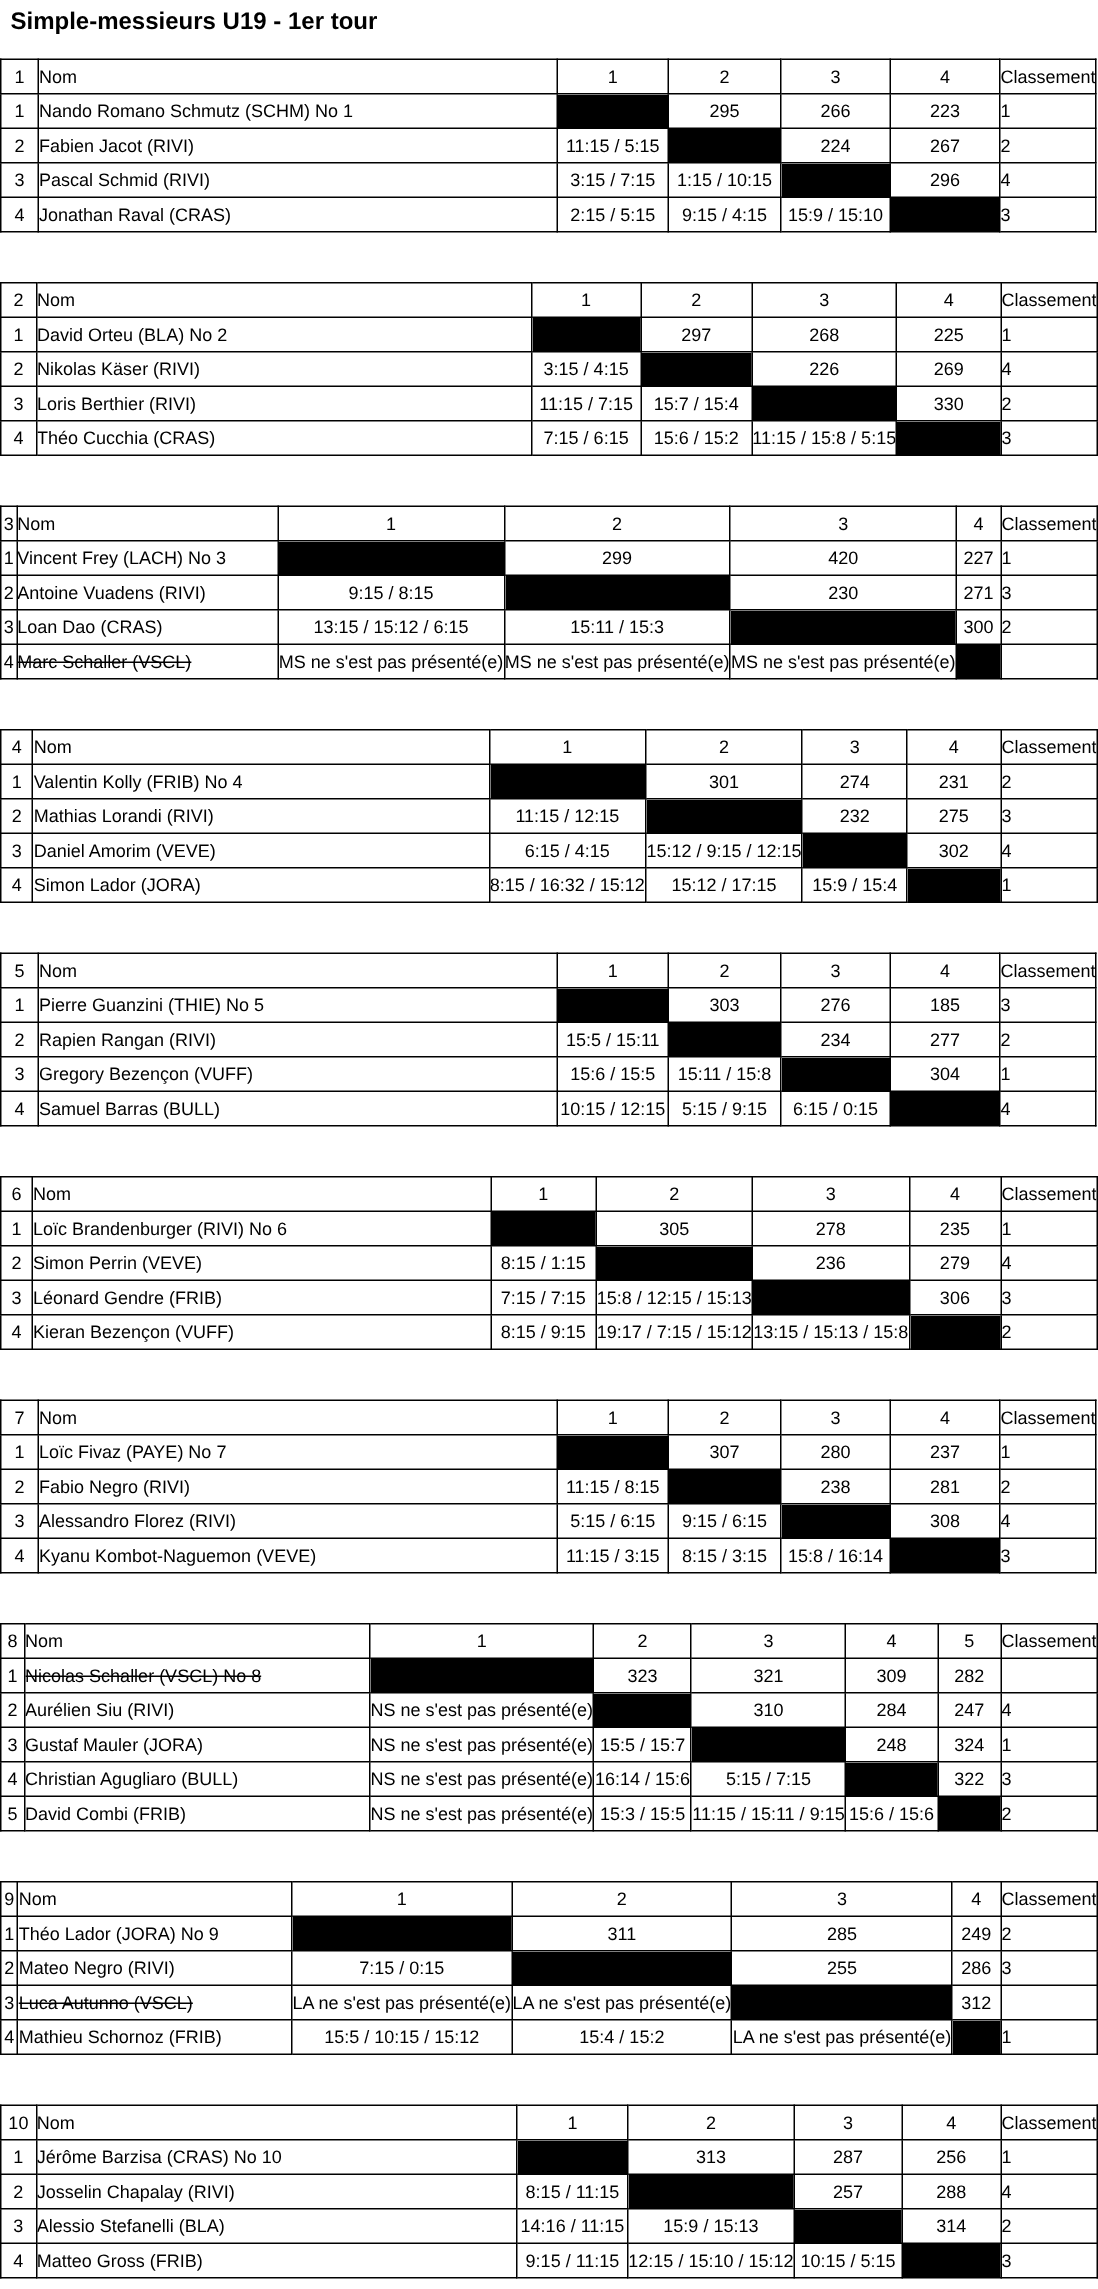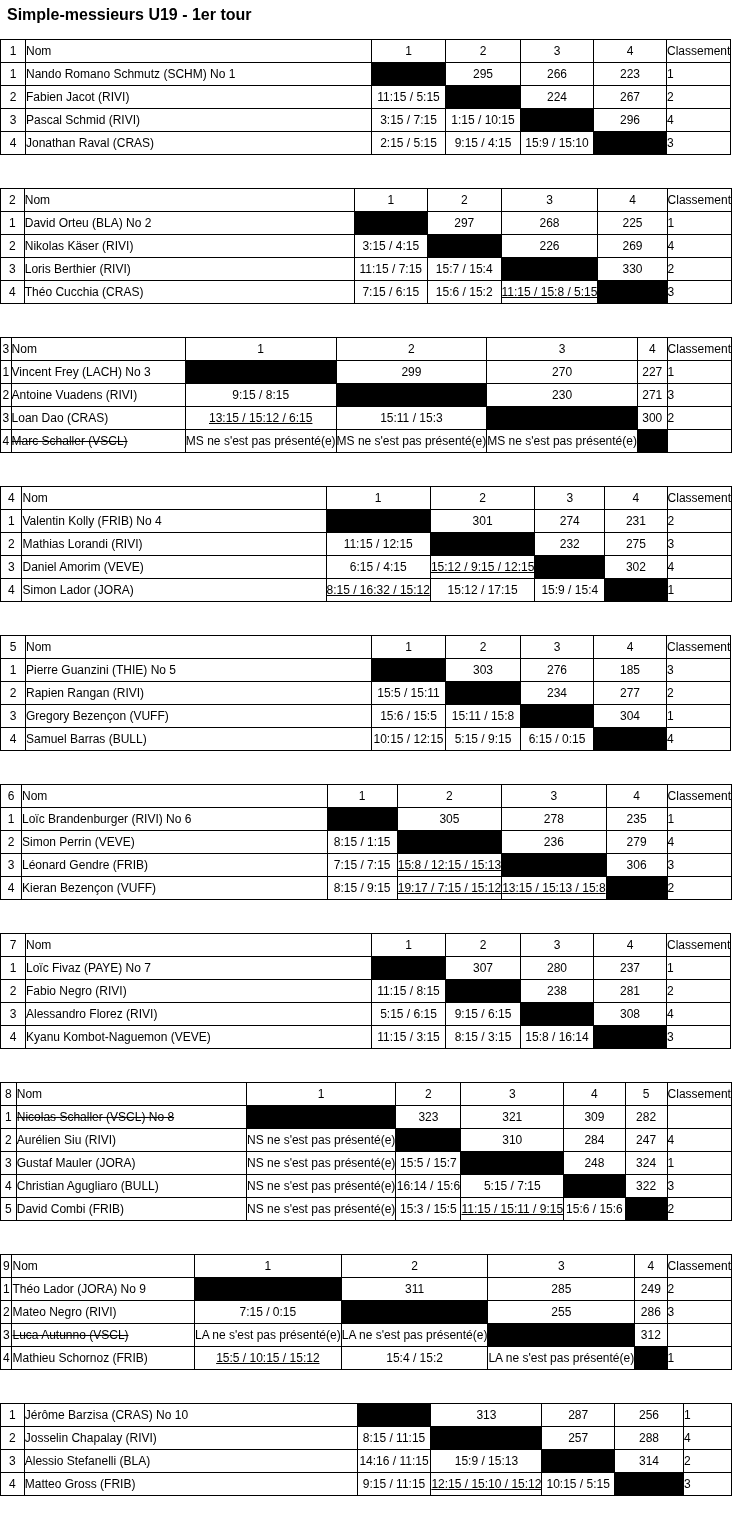--- a/index.html
+++ b/index.html
@@ -13,21 +13,21 @@
   table.grp td {
     border:1px solid #000; height:22px; padding:0; vertical-align:middle;
     font-size:12px; overflow:hidden; white-space:nowrap;
   }
   td.c-num { text-align:center; }
   td.c-name { text-align:left; padding:0 0 0 7px; }
   td.c-res { text-align:center; }
   td.c-cls { font-size:12px; }
   td.cls-hdr { font-size:9px; }
   td.black { background:#000; }
-  td.sm { font-size:8px;text-decoration:underline; }
+  td.sm { font-size:8px; }
   td.xs { font-size:6.5px; }
   .struck { text-decoration:line-through; }
 </style>
 </head>
 <body>
 
 <h1 class="page-title">Simple-messieurs U19 - 1er tour</h1>
 
 <div>
     <table class="grp">
@@ -164,21 +164,21 @@
           <td class="c-res">2</td>
           <td class="c-res">3</td>
           <td class="c-res">4</td>
           <td class="c-cls cls-hdr">Classement</td>
         </tr>
         <tr>
           <td class="c-num">1</td>
           <td class="c-name">Vincent Frey (LACH) No 3</td>
           <td class="c-res black"></td>
           <td class="c-res">299</td>
-          <td class="c-res">270</td>
+          <td class="c-res">420</td>
           <td class="c-res">227</td>
           <td class="c-cls">1</td>
         </tr>
         <tr>
           <td class="c-num">2</td>
           <td class="c-name">Antoine Vuadens (RIVI)</td>
           <td class="c-res">9:15 / 8:15</td>
           <td class="c-res black"></td>
           <td class="c-res">230</td>
           <td class="c-res">271</td>
@@ -573,20 +573,29 @@
         <col style="width: 25px;">
         <col style="width: 346px;">
         <col style="width: 74px;">
         <col style="width: 75px;">
         <col style="width: 73px;">
         <col style="width: 73px;">
         <col style="width: 51px;">
       </colgroup>
       <tbody>
         <tr>
+          <td class="c-num">10</td>
+          <td class="c-name">Nom</td>
+          <td class="c-res">1</td>
+          <td class="c-res">2</td>
+          <td class="c-res">3</td>
+          <td class="c-res">4</td>
+          <td class="c-cls cls-hdr">Classement</td>
+        </tr>
+        <tr>
           <td class="c-num">1</td>
           <td class="c-name">Jérôme Barzisa (CRAS) No 10</td>
           <td class="c-res black"></td>
           <td class="c-res">313</td>
           <td class="c-res">287</td>
           <td class="c-res">256</td>
           <td class="c-cls">1</td>
         </tr>
         <tr>
           <td class="c-num">2</td>

